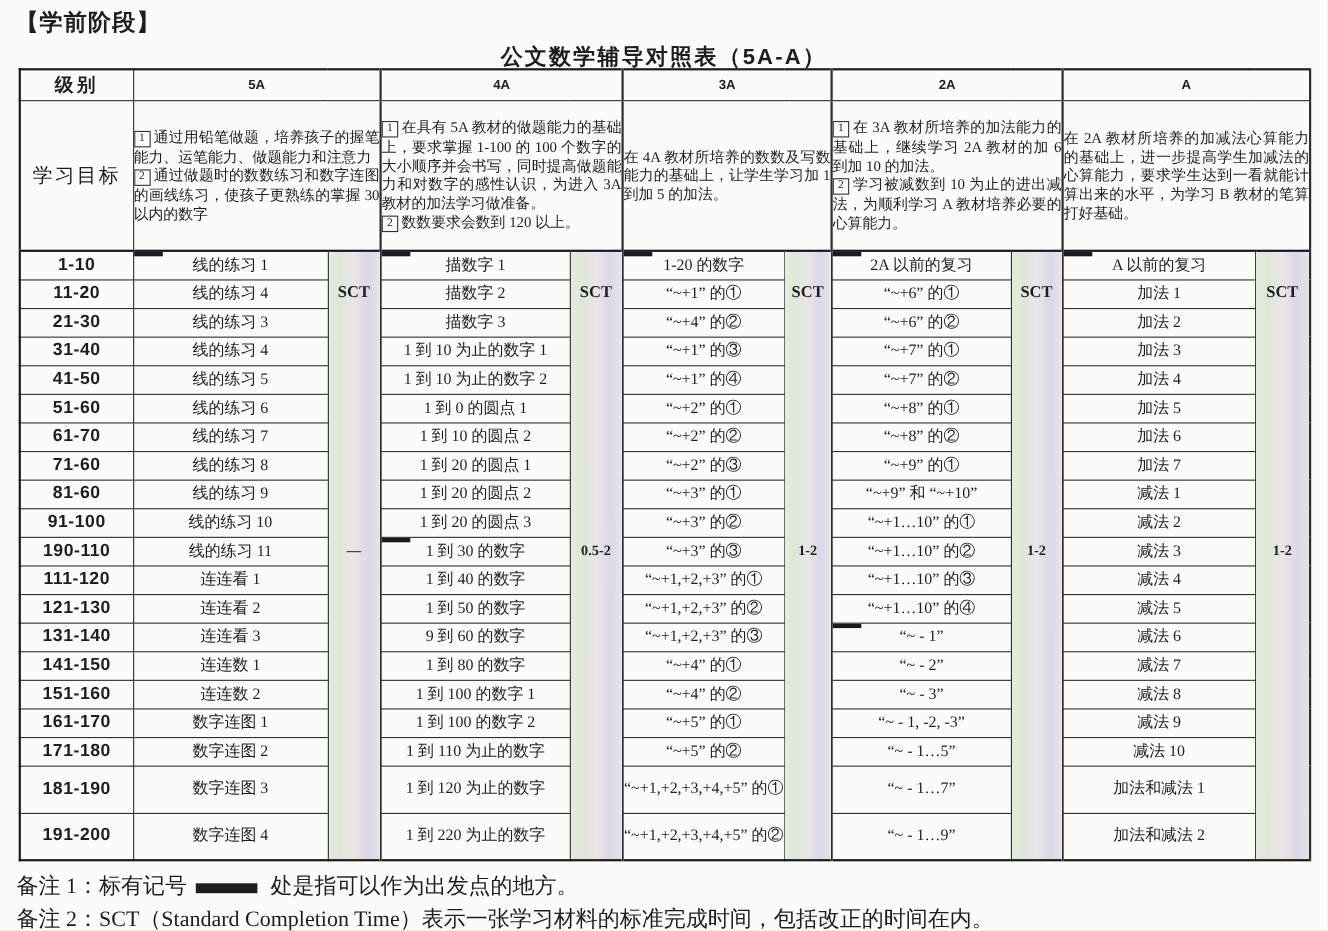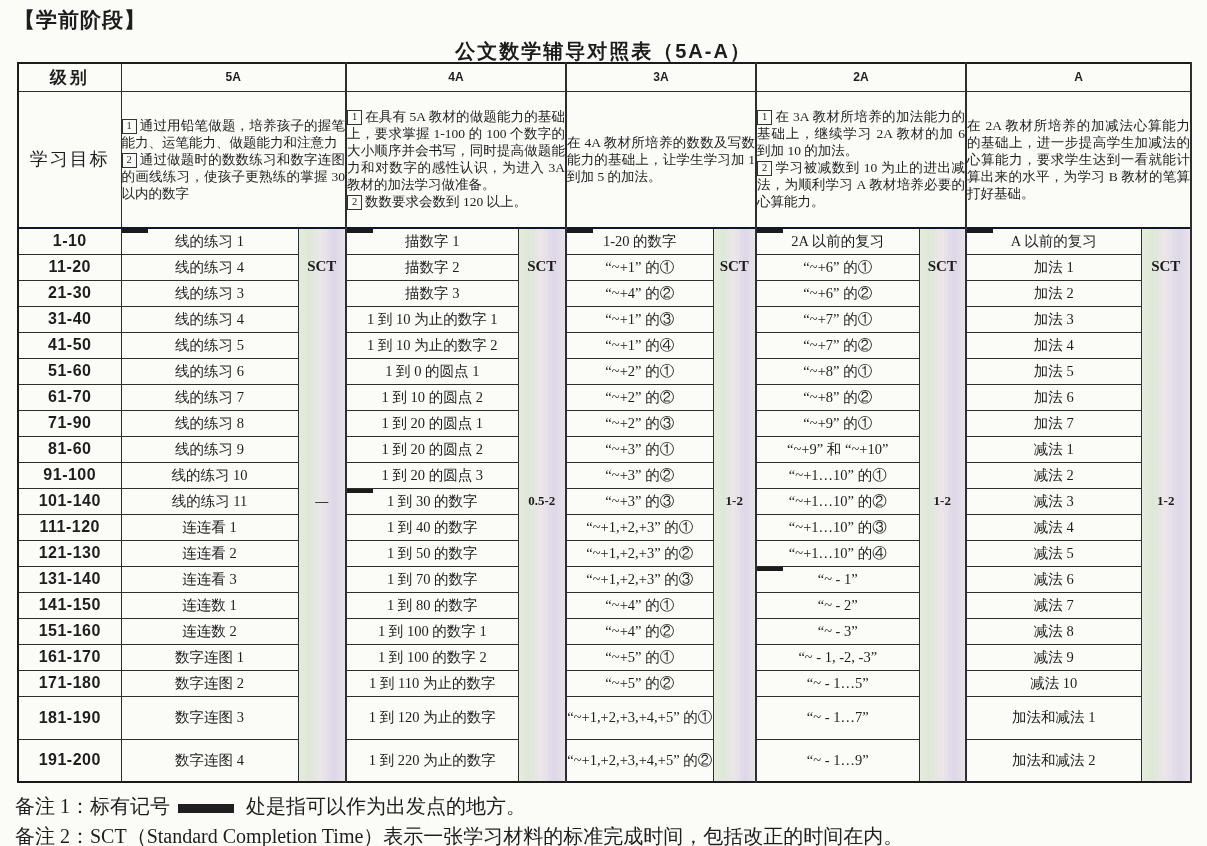--- a/index.html
+++ b/index.html
@@ -161,21 +161,21 @@
         </tr>
         <tr class="">
           <th class="range">61-70</th>
           <td class="cell"><span>线的练习 7</span></td>
           <td class="cell"><span>1 到 10 的圆点 2</span></td>
           <td class="cell"><span>“~+2” 的②</span></td>
           <td class="cell"><span>“~+8” 的②</span></td>
           <td class="cell"><span>加法 6</span></td>
         </tr>
         <tr class="">
-          <th class="range">71-90</th>
+          <th class="range">71-60</th>
           <td class="cell"><span>线的练习 8</span></td>
           <td class="cell"><span>1 到 20 的圆点 1</span></td>
           <td class="cell"><span>“~+2” 的③</span></td>
           <td class="cell"><span>“~+9” 的①</span></td>
           <td class="cell"><span>加法 7</span></td>
         </tr>
         <tr class="">
           <th class="range">81-60</th>
           <td class="cell"><span>线的练习 9</span></td>
           <td class="cell"><span>1 到 20 的圆点 2</span></td>
@@ -185,21 +185,21 @@
         </tr>
         <tr class="">
           <th class="range">91-100</th>
           <td class="cell"><span>线的练习 10</span></td>
           <td class="cell"><span>1 到 20 的圆点 3</span></td>
           <td class="cell"><span>“~+3” 的②</span></td>
           <td class="cell"><span>“~+1…10” 的①</span></td>
           <td class="cell"><span>减法 2</span></td>
         </tr>
         <tr class="">
-          <th class="range">101-140</th>
+          <th class="range">190-110</th>
           <td class="cell"><span>线的练习 11</span></td>
           <td class="cell"><div class="start-marker"></div><span>1 到 30 的数字</span></td>
           <td class="cell"><span>“~+3” 的③</span></td>
           <td class="cell"><span>“~+1…10” 的②</span></td>
           <td class="cell"><span>减法 3</span></td>
         </tr>
         <tr class="">
           <th class="range">111-120</th>
           <td class="cell"><span>连连看 1</span></td>
           <td class="cell"><span>1 到 40 的数字</span></td>
@@ -211,21 +211,21 @@
           <th class="range">121-130</th>
           <td class="cell"><span>连连看 2</span></td>
           <td class="cell"><span>1 到 50 的数字</span></td>
           <td class="cell"><span>“~+1,+2,+3” 的②</span></td>
           <td class="cell"><span>“~+1…10” 的④</span></td>
           <td class="cell"><span>减法 5</span></td>
         </tr>
         <tr class="">
           <th class="range">131-140</th>
           <td class="cell"><span>连连看 3</span></td>
-          <td class="cell"><span>1 到 70 的数字</span></td>
+          <td class="cell"><span>9 到 60 的数字</span></td>
           <td class="cell"><span>“~+1,+2,+3” 的③</span></td>
           <td class="cell"><div class="start-marker"></div><span>“~ - 1”</span></td>
           <td class="cell"><span>减法 6</span></td>
         </tr>
         <tr class="">
           <th class="range">141-150</th>
           <td class="cell"><span>连连数 1</span></td>
           <td class="cell"><span>1 到 80 的数字</span></td>
           <td class="cell"><span>“~+4” 的①</span></td>
           <td class="cell"><span>“~ - 2”</span></td>

